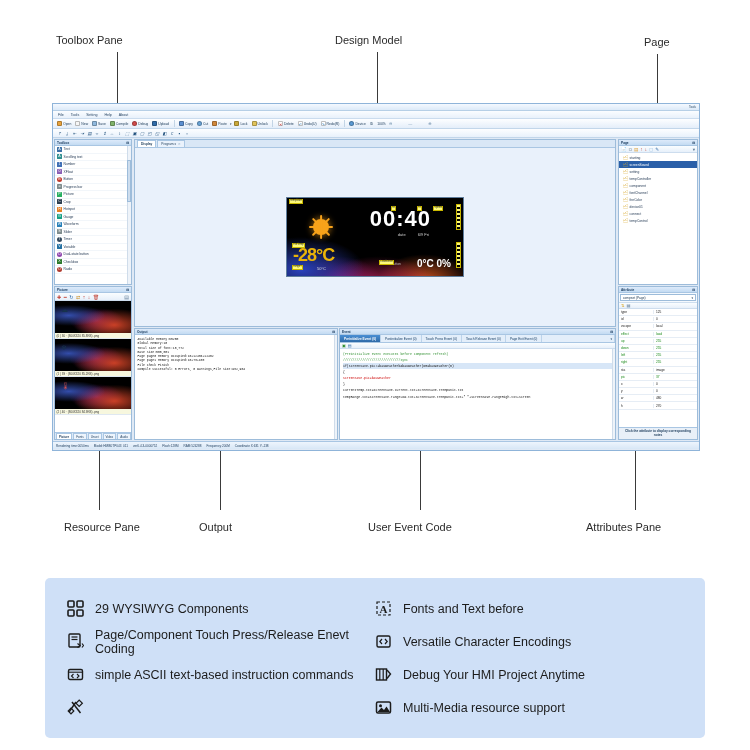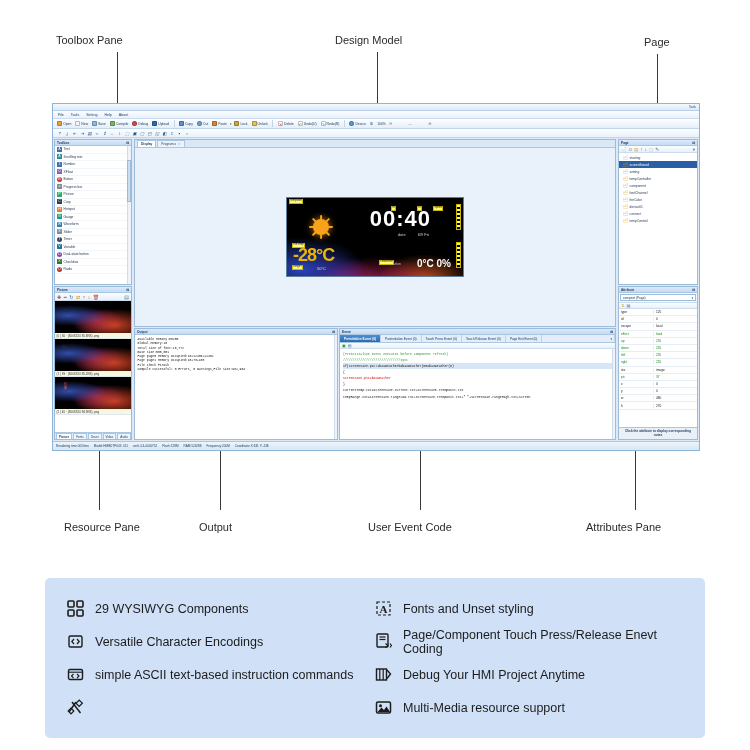--- a/index.html
+++ b/index.html
@@ -895,50 +895,50 @@
     <span>29 WYSIWYG Components</span>
   </div>
 
   <div class="feature">
     <span class="f-ico">
       <svg width="17" height="17" viewBox="0 0 17 17">
           <rect x="2" y="2" width="13" height="13" fill="none" stroke="#1c1c1c" stroke-width="1.2" stroke-dasharray="3 2"></rect>
           <text x="8.5" y="12.5" font-family="Liberation Serif, serif" font-size="11" font-weight="bold" text-anchor="middle" fill="#1c1c1c">A</text>
         </svg>
     </span>
-    <span>Fonts and Unset styling</span>
-  </div>
-
-  <div class="feature">
-    <span class="f-ico">
-      <svg width="17" height="17" viewBox="0 0 17 17">
-          <rect x="2" y="3" width="13" height="11" rx="1.5" fill="none" stroke="#1c1c1c" stroke-width="1.4"></rect>
-          <path d="M7 6 L4.8 8.5 L7 11" fill="none" stroke="#1c1c1c" stroke-width="1.2"></path>
-          <path d="M10 6 L12.2 8.5 L10 11" fill="none" stroke="#1c1c1c" stroke-width="1.2"></path>
-        </svg>
-    </span>
-    <span>Versatile Character Encodings</span>
+    <span>Fonts and Text before</span>
   </div>
 
   <div class="feature">
     <span class="f-ico">
       <svg width="17" height="17" viewBox="0 0 17 17">
           <rect x="2" y="1" width="11" height="13" rx="1" fill="none" stroke="#1c1c1c" stroke-width="1.4"></rect>
           <line x1="4.5" y1="4" x2="10.5" y2="4" stroke="#1c1c1c" stroke-width="1.2"></line>
           <line x1="4.5" y1="6.5" x2="10.5" y2="6.5" stroke="#1c1c1c" stroke-width="1.2"></line>
           <path d="M10.5 10.5 L13 12.5 L10.5 14.5" fill="none" stroke="#1c1c1c" stroke-width="1.2"></path>
           <path d="M15 10.5 L16.5 12.5 L15 14.5" fill="none" stroke="#1c1c1c" stroke-width="1.2"></path>
         </svg>
     </span>
     <span>Page/Component Touch Press/Release Enevt Coding</span>
   </div>
 
   <div class="feature">
     <span class="f-ico">
       <svg width="17" height="17" viewBox="0 0 17 17">
+          <rect x="2" y="3" width="13" height="11" rx="1.5" fill="none" stroke="#1c1c1c" stroke-width="1.4"></rect>
+          <path d="M7 6 L4.8 8.5 L7 11" fill="none" stroke="#1c1c1c" stroke-width="1.2"></path>
+          <path d="M10 6 L12.2 8.5 L10 11" fill="none" stroke="#1c1c1c" stroke-width="1.2"></path>
+        </svg>
+    </span>
+    <span>Versatile Character Encodings</span>
+  </div>
+
+  <div class="feature">
+    <span class="f-ico">
+      <svg width="17" height="17" viewBox="0 0 17 17">
           <rect x="1.5" y="3.5" width="14" height="10" rx="1.5" fill="none" stroke="#1c1c1c" stroke-width="1.4"></rect>
           <line x1="1.5" y1="6.2" x2="15.5" y2="6.2" stroke="#1c1c1c" stroke-width="1.1"></line>
           <path d="M6.5 8 L4.5 10 L6.5 12" fill="none" stroke="#1c1c1c" stroke-width="1.1"></path>
           <path d="M10 8 L12 10 L10 12" fill="none" stroke="#1c1c1c" stroke-width="1.1"></path>
         </svg>
     </span>
     <span>simple ASCII text-based instruction commands</span>
   </div>
 
   <div class="feature">

